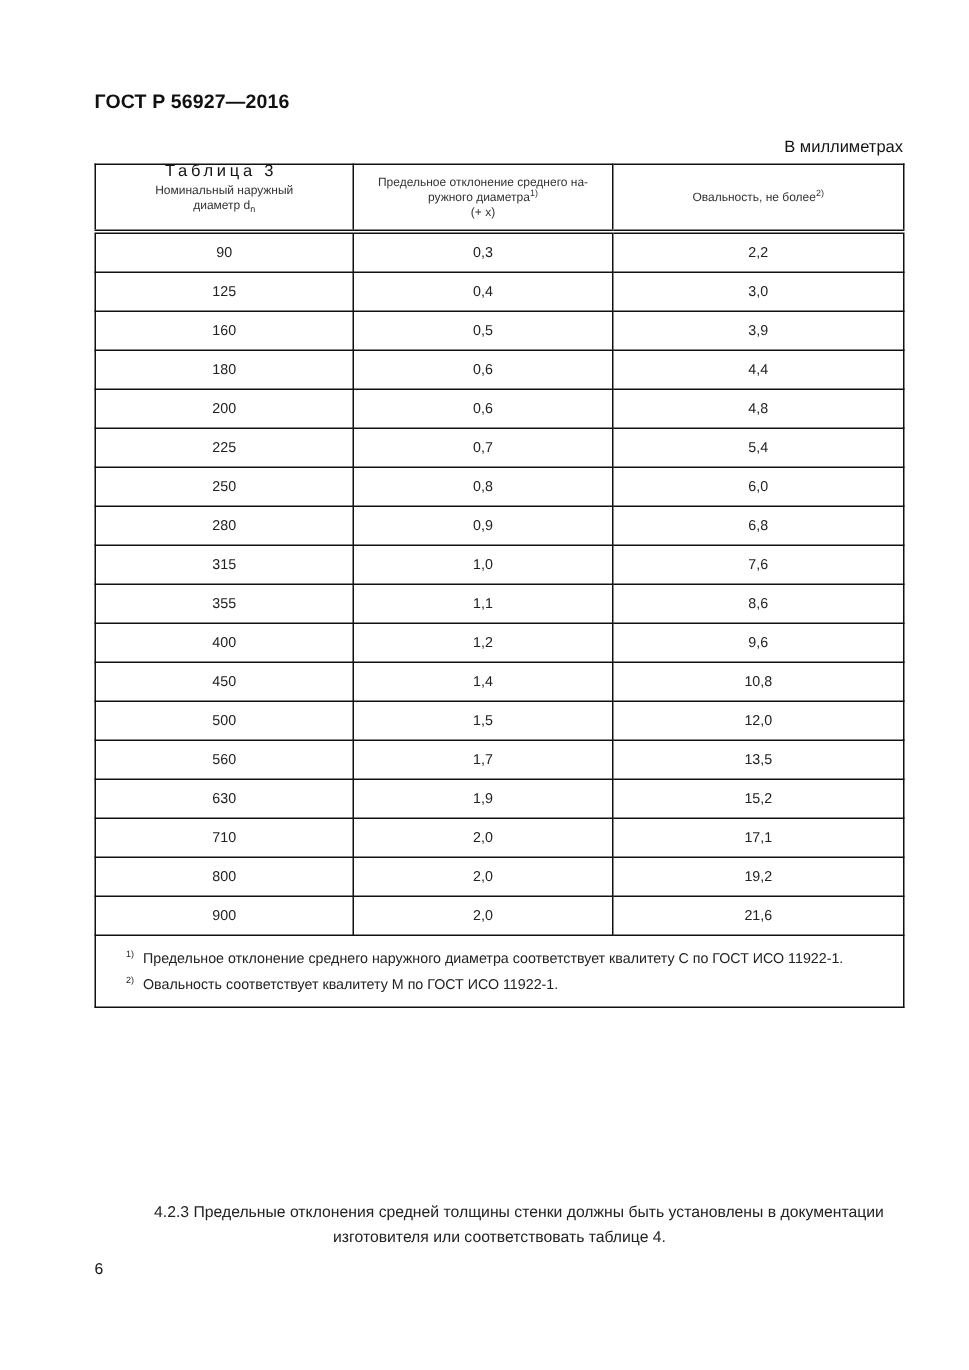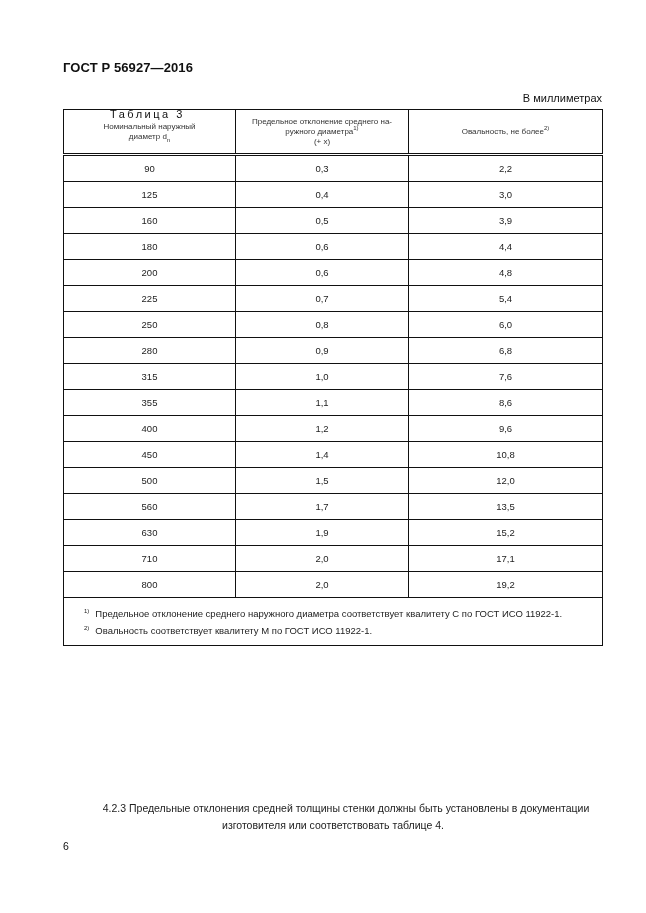--- a/index.html
+++ b/index.html
@@ -131,20 +131,25 @@
         <tr>
           <td>710</td>
           <td>2,0</td>
           <td>17,1</td>
         </tr>
         <tr>
           <td>800</td>
           <td>2,0</td>
           <td>19,2</td>
         </tr>
+        <tr>
+          <td>900</td>
+          <td>2,0</td>
+          <td>21,6</td>
+        </tr>
       </tbody>
   </table>
   <div class="notes">
     <div><span class="note-mark">1)</span><span>Предельное отклонение среднего наружного диаметра соответствует квалитету С по ГОСТ ИСО 11922-1.</span></div>
     <div><span class="note-mark">2)</span><span>Овальность соответствует квалитету М по ГОСТ ИСО 11922-1.</span></div>
   </div>
 </div>
 
 <div class="para"><span class="indent"></span><span>4.2.3 Предельные отклонения средней толщины стенки должны быть установлены в документации изготовителя или соответствовать таблице 4.</span></div>
 <div class="page-num">6</div>

